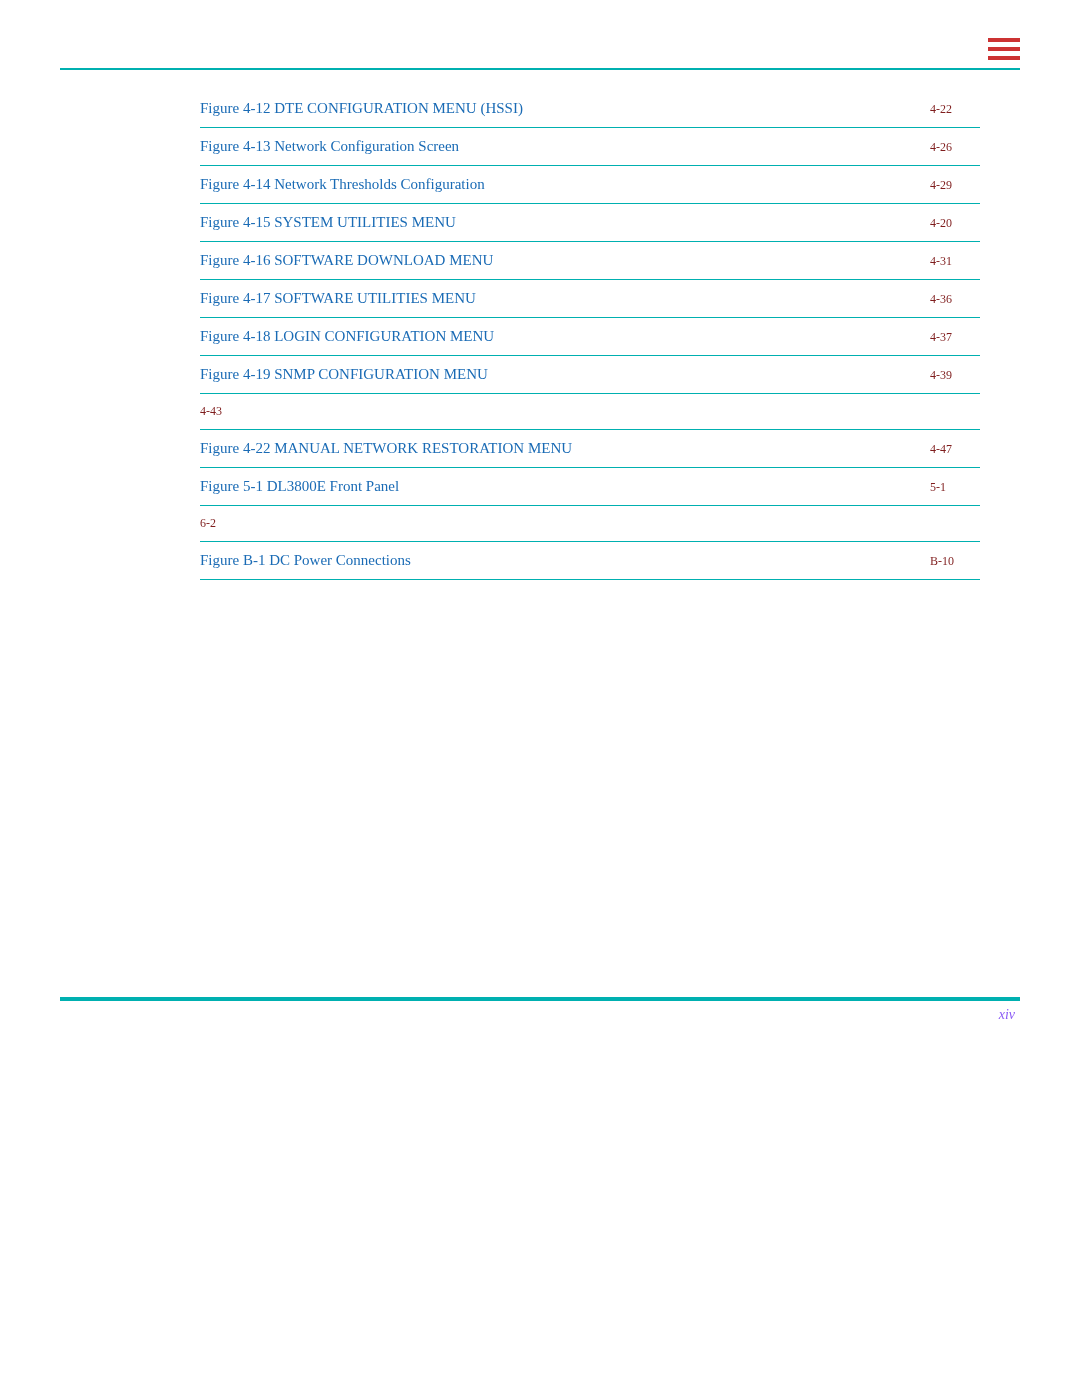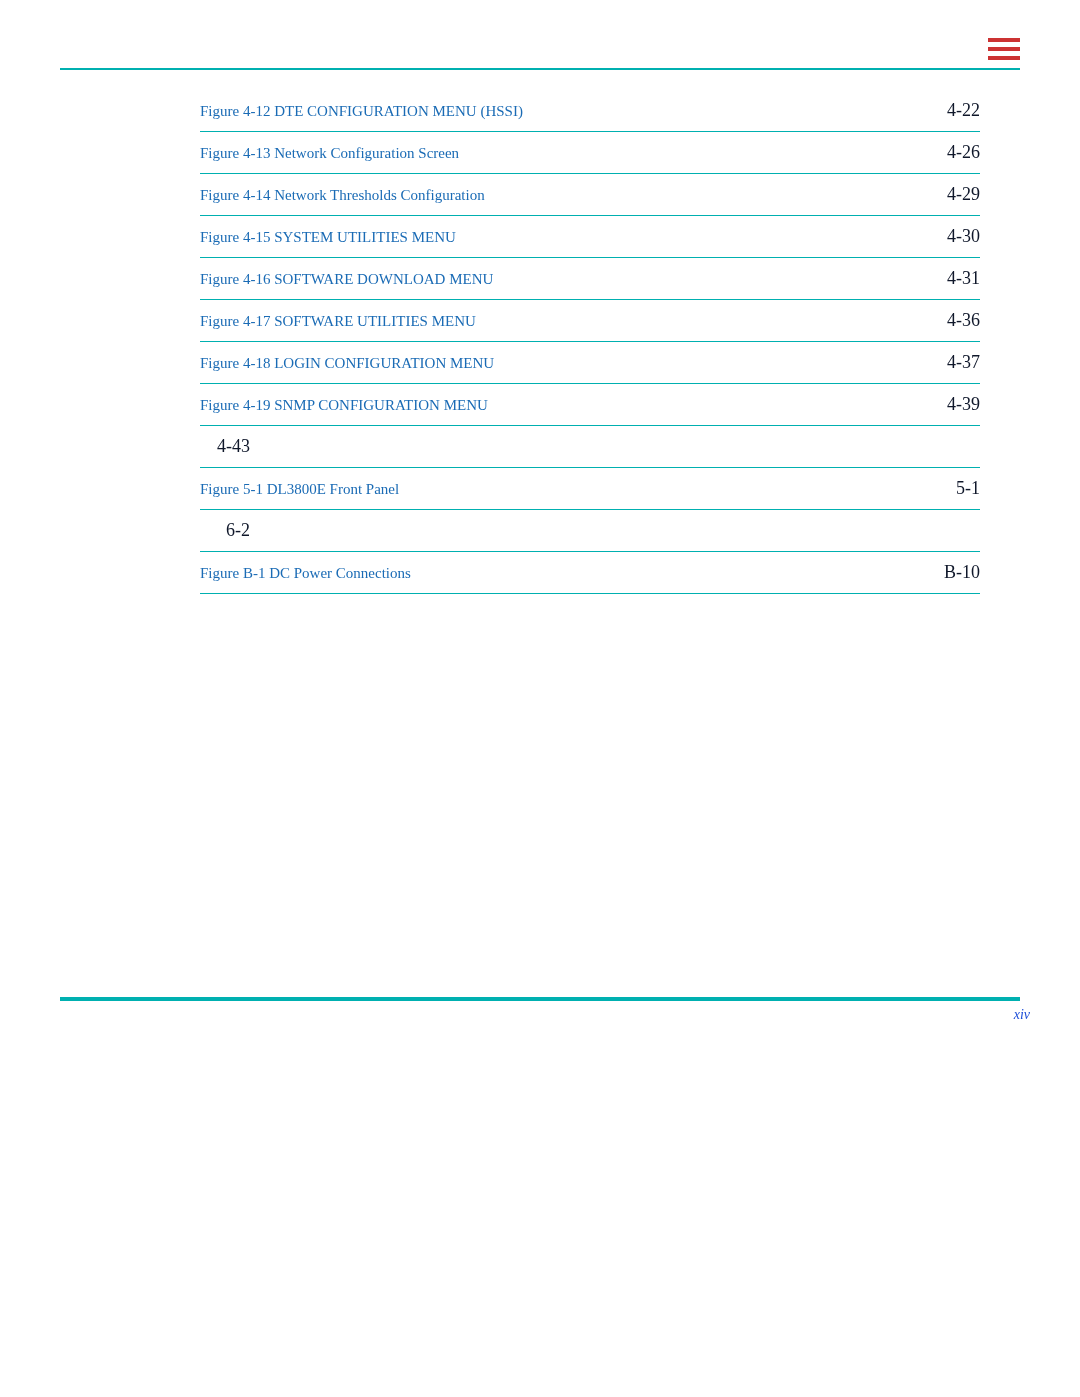--- a/index.html
+++ b/index.html
@@ -72,43 +72,42 @@
       font-size: 15px;
       flex: 1;
       text-decoration: none;
     }
 
     .toc-label .figure-num {
       font-style: normal;
     }
 
     .toc-page {
-      color: #0f172a;
-      font-size: 18px;
+      color: #7f1d1d;
+      font-size: 12px;
       min-width: 50px;
-      text-align: right;
     }
 
     
     .bottom-bar {
       position: absolute;
       bottom: 60px;
       left: 60px;
       right: 60px;
       height: 4px;
       background: #00b0b0;
     }
 
     .page-number {
       position: absolute;
       bottom: 38px;
-      right: 50px;
+      right: 65px;
       font-size: 14px;
       font-style: italic;
-      color: #1d4ed8;
+      color: #8b5cf6;
       font-family: Georgia, serif;
     }
   </style>
 </head>
 <body>
 
 <div class="page-container">
 
   <div class="top-bar"></div>
 
@@ -127,21 +126,21 @@
       <div class="toc-entry">
         <a class="toc-label" href="#"><span class="figure-num">Figure 4-13   Network Configuration Screen</span></a>
         <span class="toc-page">4-26</span>
       </div>
       <div class="toc-entry">
         <a class="toc-label" href="#"><span class="figure-num">Figure 4-14   Network Thresholds Configuration</span></a>
         <span class="toc-page">4-29</span>
       </div>
       <div class="toc-entry">
         <a class="toc-label" href="#"><span class="figure-num">Figure 4-15   SYSTEM UTILITIES MENU</span></a>
-        <span class="toc-page">4-30</span>
+        <span class="toc-page">4-20</span>
       </div>
       <div class="toc-entry">
         <a class="toc-label" href="#"><span class="figure-num">Figure 4-16   SOFTWARE DOWNLOAD MENU</span></a>
         <span class="toc-page">4-31</span>
       </div>
       <div class="toc-entry">
         <a class="toc-label" href="#"><span class="figure-num">Figure 4-17   SOFTWARE UTILITIES MENU</span></a>
         <span class="toc-page">4-36</span>
       </div>
       <div class="toc-entry">
@@ -149,20 +148,24 @@
         <span class="toc-page">4-37</span>
       </div>
       <div class="toc-entry">
         <a class="toc-label" href="#"><span class="figure-num">Figure 4-19   SNMP CONFIGURATION MENU</span></a>
         <span class="toc-page">4-39</span>
       </div>
       <div class="toc-entry">
         <span class="toc-page">4-43</span>
       </div>
       <div class="toc-entry">
+        <a class="toc-label" href="#"><span class="figure-num">Figure 4-22   MANUAL NETWORK RESTORATION MENU</span></a>
+        <span class="toc-page">4-47</span>
+      </div>
+      <div class="toc-entry">
         <a class="toc-label" href="#"><span class="figure-num">Figure 5-1   DL3800E Front Panel</span></a>
         <span class="toc-page">5-1</span>
       </div>
       <div class="toc-entry">
         <span class="toc-page">6-2</span>
       </div>
       <div class="toc-entry">
         <a class="toc-label" href="#"><span class="figure-num">Figure B-1   DC Power Connections</span></a>
         <span class="toc-page">B-10</span>
       </div>

